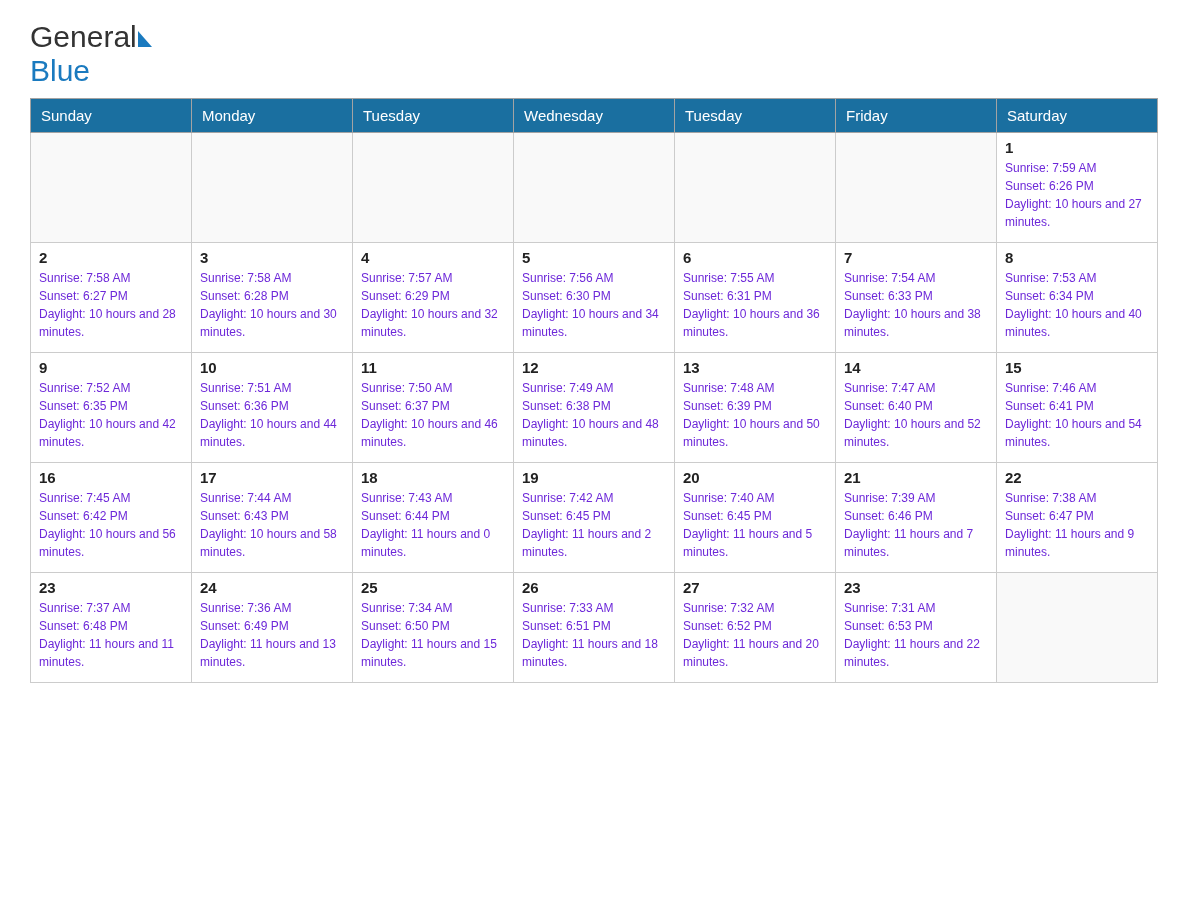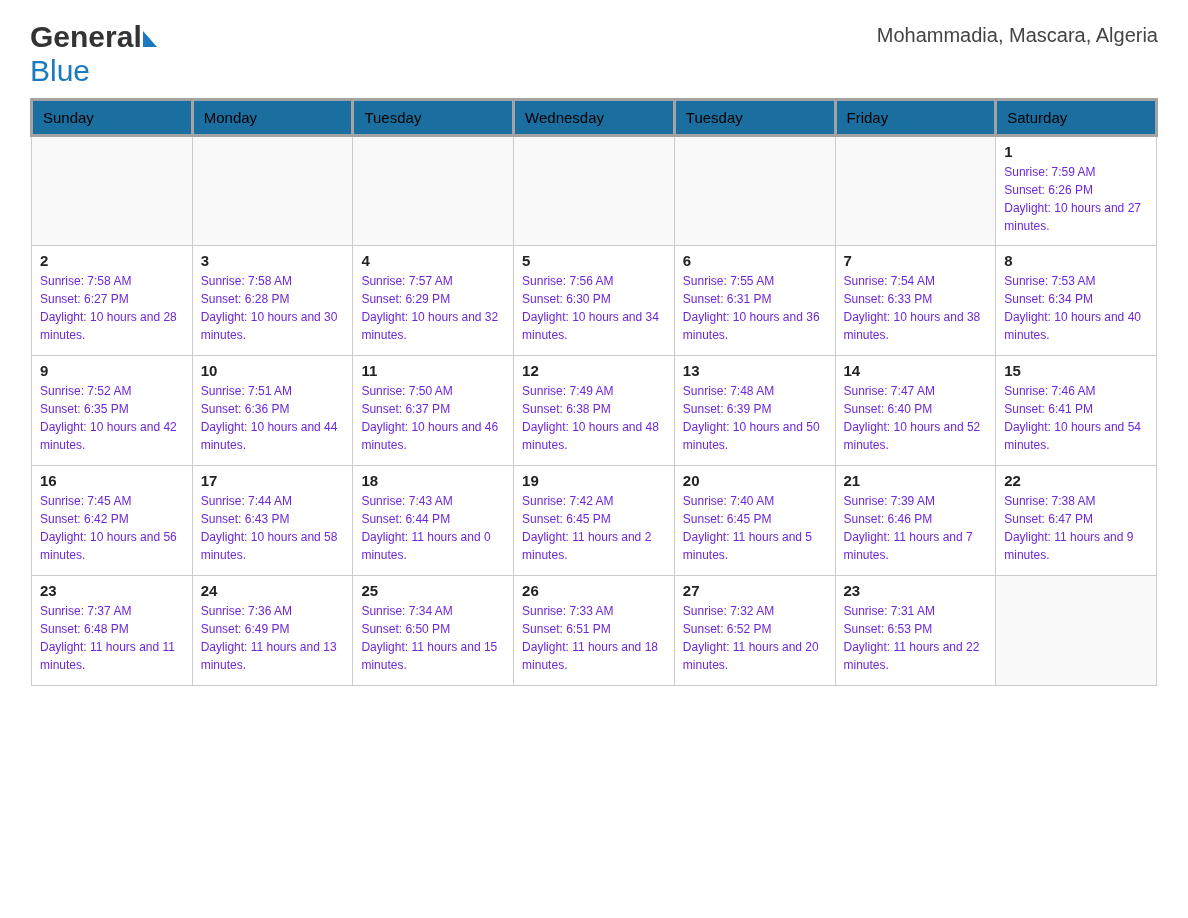--- a/index.html
+++ b/index.html
@@ -35,25 +35,25 @@
       color: #444;
       margin-top: 4px;
     }
     .calendar {
       width: 100%;
       border-collapse: collapse;
       margin-top: 10px;
     }
     .calendar th {
       background-color: #1a6fa0;
-      color: #000000;
+      color: #ffffff;
       font-size: 15px;
       font-weight: normal;
       padding: 8px 10px;
-      border: 3px solid #a3a3a3;
+      border: 1px solid #a3a3a3;
       text-align: left;
     }
     .calendar td {
       border: 1px solid #ccc;
       vertical-align: top;
       padding: 6px 8px;
       width: calc(100% / 7);
       min-height: 110px;
       height: 110px;
       font-size: 12.5px;
@@ -73,21 +73,21 @@
       font-size: 12px;
       color: #6d28d9;
       line-height: 1.5;
     }
     .logo-container {
       display: flex;
       align-items: center;
     }
     .logo-general {
       font-size: 30px;
-      font-weight: bold;
+      font-weight: normal;
       color: #333;
     }
     .logo-blue-arrow {
       display: inline-block;
       width: 0;
       height: 0;
       border-style: solid;
       border-width: 16px 0 0 14px;
       border-color: transparent transparent transparent #1a7abf;
       margin-left: 1px;
@@ -105,21 +105,20 @@
 
 <div class="header">
   <div class="logo">
     <div class="logo-container">
       <span class="logo-general">General</span>
       <span class="logo-blue-arrow"></span>
     </div>
     <div class="logo-line2">Blue</div>
   </div>
   <div class="title-block">
-    <div class="location">Mohammadia, Mascara, Algeria</div>
   </div>
 </div>
 
 <table class="calendar">
   <thead>
     <tr>
       <th>Sunday</th>
       <th>Monday</th>
       <th>Tuesday</th>
       <th>Wednesday</th>

